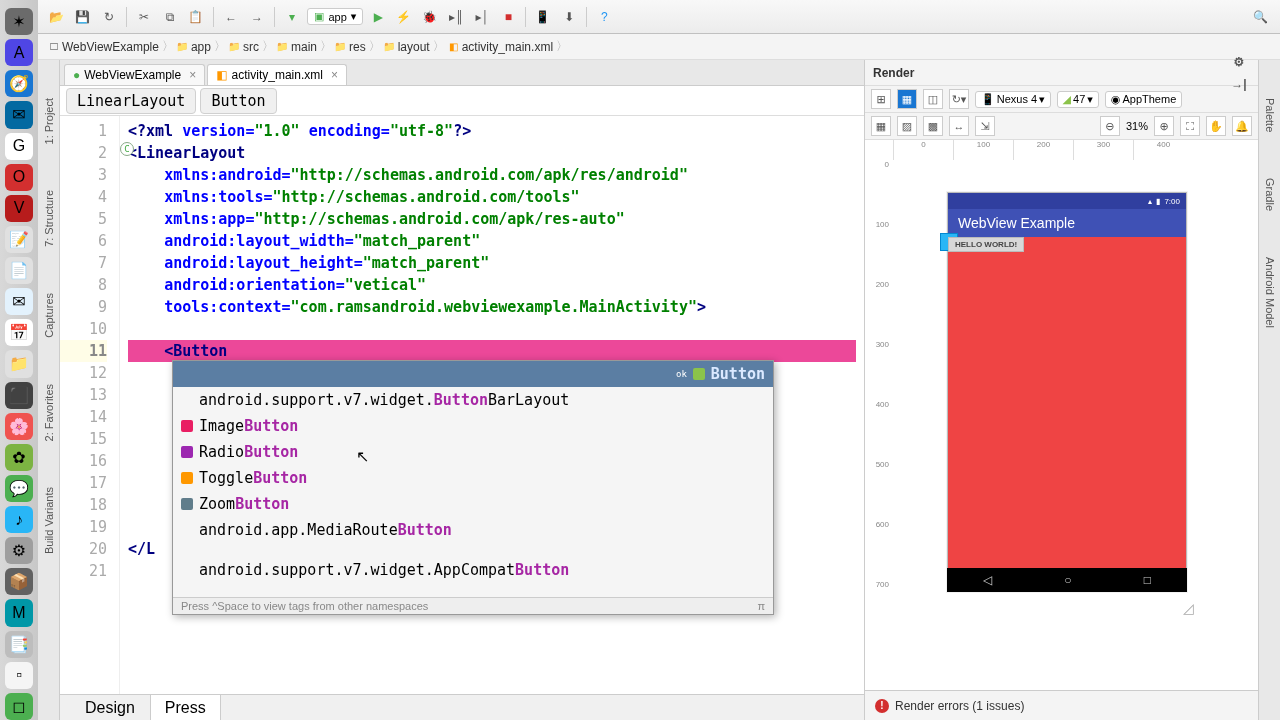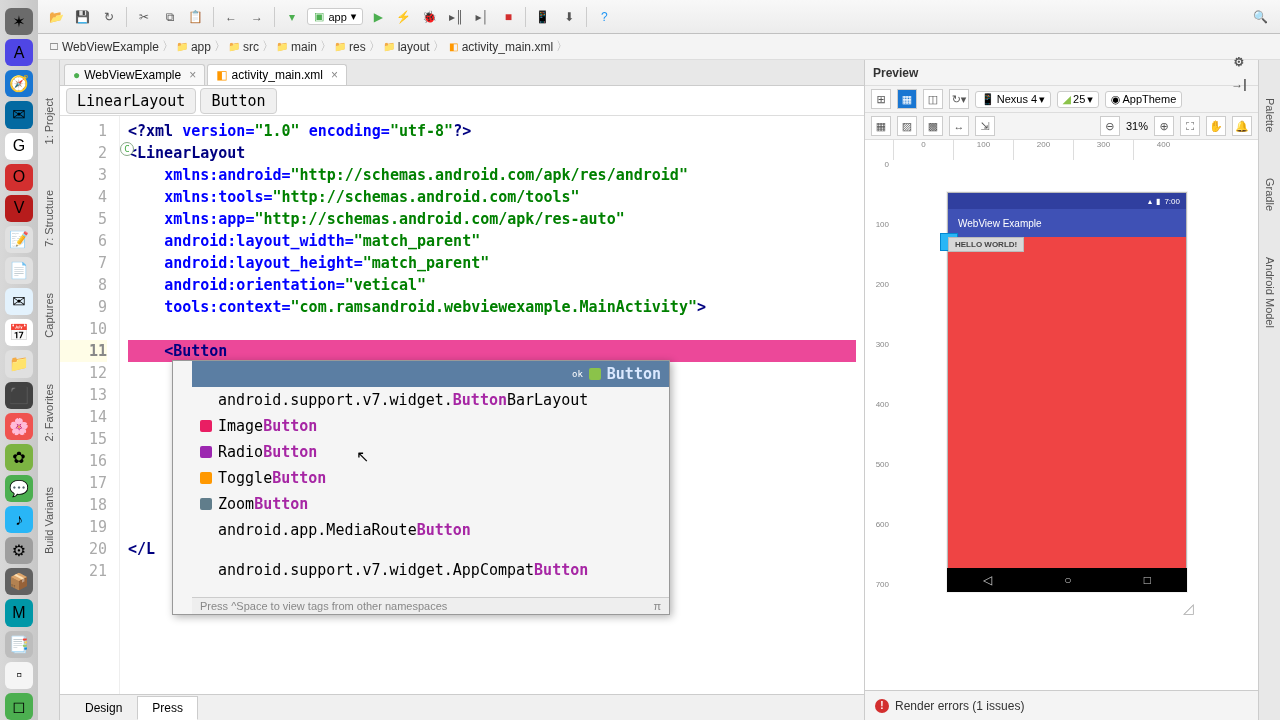--- a/index.html
+++ b/index.html
@@ -41,48 +41,48 @@
 .gutter .ln.current { background: #fffde7; color: #888; font-weight: bold; }
 .gut-icon { position: absolute; left: 60px; width: 14px; height: 14px; border: 1px solid #8a8; border-radius: 50%; font-size: 9px; color: #4a4; display: flex; align-items: center; justify-content: center; background: #fff; }
 
 .lines { flex: 1; padding: 4px 8px; position: relative; white-space: pre; }
 .line { height: 22px; }
 .line.current { background: #ec4899; }
 .tag { color: #000080; font-weight: bold; }
 .attr { color: #0000ff; font-weight: bold; }
 .str { color: #008000; font-weight: bold; }
 
-.autocomplete { position: absolute; left: 172px; top: 360px; width: 498px; background: #f5f5f5; border: 1px solid #999; box-shadow: 2px 2px 8px rgba(0,0,0,.3); z-index: 50; padding-left: 19px; }
+.autocomplete { position: absolute; left: 172px; top: 360px; width: 602px; background: #f5f5f5; border: 1px solid #999; box-shadow: 2px 2px 8px rgba(0,0,0,.3); z-index: 50; }
 .ac-row { display: flex; align-items: center; padding: 1px 8px; font-family: Menlo, monospace; font-size: 15px; line-height: 24px; gap: 6px; }
 .ac-row.sel { background: #5b7ea3; color: #fff; }
 .ac-row.sel .hl { color: #dbe9ff; }
 .hl { color: #a626a4; font-weight: bold; }
 .ac-icon { width: 12px; height: 12px; display: inline-block; }
 .ac-hint { font-size: 11px; color: #888; padding: 2px 8px; background: #eee; border-top: 1px solid #ccc; display: flex; justify-content: space-between; }
 
 .design-tabs { height: 26px; background: #f0f0f0; border-top: 1px solid #ccc; display: flex; align-items: center; padding-left: 10px; gap: 0; }
-.dt { padding: 4px 14px; font-size: 12px; border: 1px solid transparent; }
+.dt { padding: 4px 14px; font-size: 16px; border: 1px solid transparent; }
 .dt.sel { background: #fff; border-color: #ccc; border-bottom-color: #fff; }
 
 .preview-pane { width: 394px; background: #f4f4f4; border-left: 1px solid #ccc; display: flex; flex-direction: column; }
 .pv-head { height: 26px; display: flex; align-items: center; padding: 0 8px; font-size: 12px; font-weight: 600; color: #333; border-bottom: 1px solid #ddd; justify-content: space-between; }
 .pv-toolbar { display: flex; align-items: center; gap: 6px; padding: 3px 6px; border-bottom: 1px solid #ddd; font-size: 11px; }
 .pv-toolbar2 { display: flex; align-items: center; gap: 6px; padding: 3px 6px; border-bottom: 1px solid #ddd; font-size: 11px; justify-content: flex-end; }
 .pv-sel { display: flex; align-items: center; gap: 2px; border: 1px solid #ccc; border-radius: 3px; padding: 1px 5px; background: #fff; }
 .tiny-btn { width: 20px; height: 20px; border: 1px solid #ccc; background: #fff; display: flex; align-items: center; justify-content: center; font-size: 11px; color: #555; }
 
 .canvas { flex: 1; background: #fff; position: relative; overflow: hidden; }
 .ruler-h { position: absolute; top: 0; left: 28px; right: 0; height: 20px; font-size: 8px; color: #888; display: flex; }
 .ruler-h span { width: 60px; text-align: center; border-left: 1px solid #ddd; }
 .ruler-v { position: absolute; top: 20px; left: 0; width: 28px; bottom: 0; font-size: 8px; color: #888; }
 .ruler-v span { display: block; height: 60px; text-align: right; padding-right: 4px; }
 
 .device { position: absolute; left: 82px; top: 52px; width: 240px; height: 400px; background: #fff; border: 1px solid #bbb; display: flex; flex-direction: column; box-shadow: 0 0 0 1px rgba(0,0,0,.05); }
 .statusbar { height: 16px; background: #303f9f; color: #fff; display: flex; justify-content: flex-end; align-items: center; padding: 0 6px; font-size: 8px; gap: 4px; }
-.appbar { height: 28px; background: #3f51b5; color: #fff; display: flex; align-items: center; padding: 0 10px; font-size: 10px; }
+.appbar { height: 28px; background: #3f51b5; color: #fff; display: flex; align-items: center; padding: 0 10px; font-size: 14px; }
 .device-body { flex: 1; background: #ef4444; position: relative; }
 .hello-btn { position: absolute; top: 0; left: 0; background: #d8d8d8; border: 1px solid #bbb; padding: 2px 6px; font-size: 8px; font-weight: bold; color: #444; }
 .sel-box { position: absolute; top: -4px; left: -8px; width: 18px; height: 18px; background: #29b6f6; border: 1px solid #0288d1; }
 .navbar-wrap { position: absolute; left: 82px; top: 428px; width: 240px; height: 24px; background: #000; display: flex; justify-content: space-around; align-items: center; color: #ccc; font-size: 12px; }
 .resize-handle { position: absolute; left: 318px; top: 460px; color: #aaa; font-size: 14px; }
 
 .pv-status { height: 30px; border-top: 1px solid #ccc; display: flex; align-items: center; padding: 0 10px; font-size: 12px; color: #333; gap: 6px; }
 .err-icon { width: 14px; height: 14px; background: #d32f2f; border-radius: 50%; color: #fff; display: flex; align-items: center; justify-content: center; font-size: 10px; font-weight: bold; }
 
 .cursor { position: absolute; left: 356px; top: 447px; font-size: 16px; z-index: 60; }
@@ -243,33 +243,33 @@
         <div class="gut-icon" style="top: 26px;">C</div>
           </div>
         <div class="design-tabs">
           <div class="dt">Design</div>
           <div class="dt sel">Press</div>
         </div>
       </div>
 
       <div class="preview-pane">
         <div class="pv-head">
-          <span>Preview</span>
+          <span>Render</span>
           <span>
               <span class="tool-btn">⚙</span>
               <span class="tool-btn">→|</span>
             </span>
         </div>
         <div class="pv-toolbar">
           <div class="tiny-btn">⊞</div>
           <div class="tiny-btn" style="background:#1976d2;color:#fff">▦</div>
           <div class="tiny-btn">◫</div>
           <div class="tiny-btn">↻▾</div>
           <div class="pv-sel">📱<span>Nexus 4</span>▾</div>
-          <div class="pv-sel"><span style="color:#8bc34a">◢</span><span>25</span>▾</div>
+          <div class="pv-sel"><span style="color:#8bc34a">◢</span><span>47</span>▾</div>
           <div class="pv-sel">◉<span>AppTheme</span></div>
         </div>
         <div class="pv-toolbar2">
           <div class="tiny-btn">▦</div>
           <div class="tiny-btn">▨</div>
           <div class="tiny-btn">▩</div>
           <div class="tiny-btn">↔</div>
           <div class="tiny-btn">⇲</div>
           <div style="flex:1"></div>
           <div class="tiny-btn">⊖</div>

